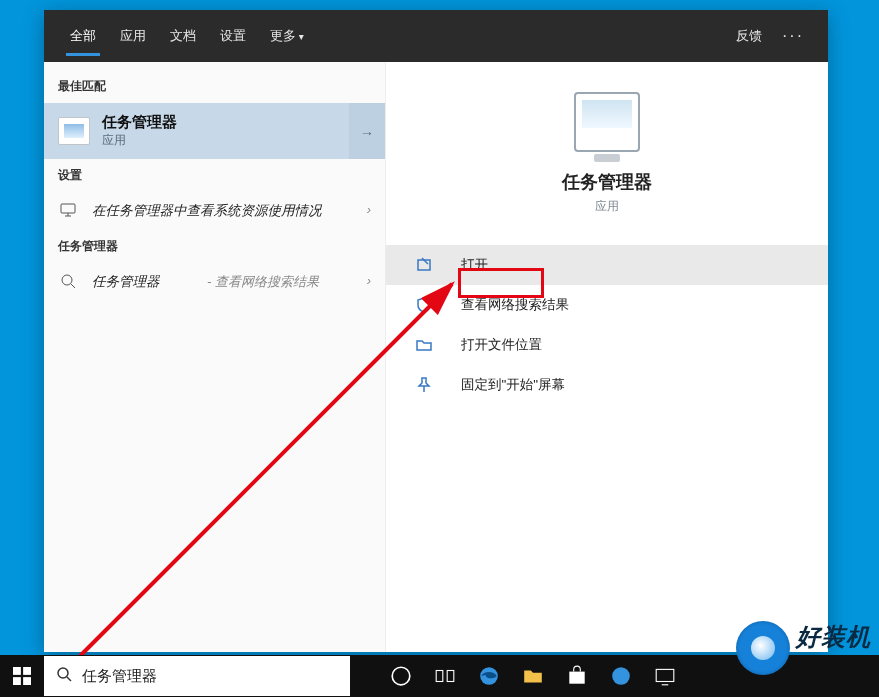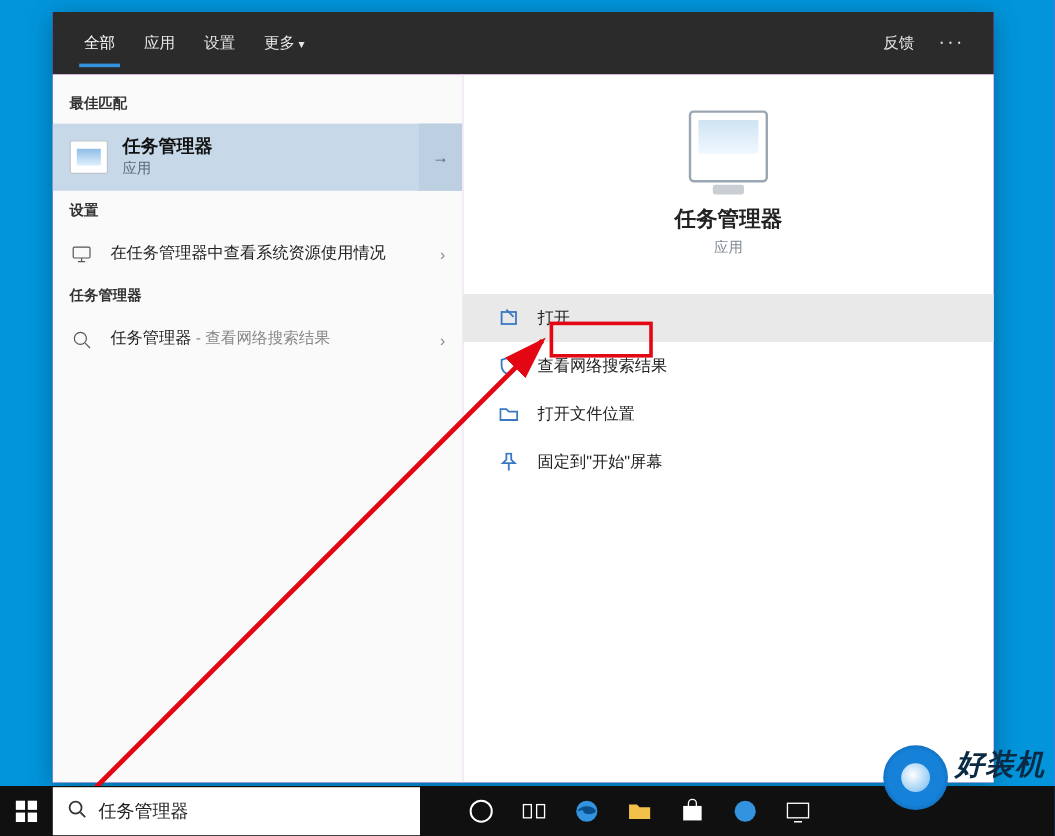--- a/index.html
+++ b/index.html
@@ -1,20 +1,20 @@
 <!DOCTYPE html>
 <html><head>
 <meta charset="utf-8">
 <style>
 * { margin: 0; padding: 0; box-sizing: border-box; font-family: "Microsoft YaHei", "Segoe UI", sans-serif; }
 body { width: 879px; height: 697px; background: #0295dc; overflow: hidden; position: relative; }
 
 .search-panel {
   position: absolute; left: 44px; top: 10px; width: 784px; height: 642px;
-  background: #d946ef; box-shadow: 0 4px 20px rgba(0,0,0,.3);
+  background: #14532d; box-shadow: 0 4px 20px rgba(0,0,0,.3);
 }
 
 .tabs {
   height: 52px; background: #2b2b2b; display: flex; align-items: center;
   padding: 0 14px; color: #e6e6e6; font-size: 13px;
 }
 .tab { padding: 0 12px; height: 52px; line-height: 52px; cursor: pointer; position: relative; }
 .tab.active { color: #fff; }
 .tab.active::after {
   content: ""; position: absolute; left: 8px; right: 8px; bottom: 6px;
@@ -46,26 +46,26 @@
 .bm-text { flex: 1; }
 .bm-title { font-size: 15px; font-weight: 600; color: #111; }
 .bm-sub { font-size: 12px; color: #5a6b7b; }
 .bm-arrow {
   width: 36px; height: 56px; background: #bdd0e1; display: flex;
   align-items: center; justify-content: center; color: #5b6a77; font-size: 14px;
   margin-right: -14px;
 }
 
 .list-item {
-  display: flex; align-items: flex-end; padding: 10px 14px; gap: 14px;
-  font-size: 13.5px; color: #222; cursor: pointer;
+  display: flex; align-items: flex-start; padding: 10px 14px; gap: 14px;
+  font-size: 13.5px; color: #222; cursor: pointer; font-style: italic;
 }
 .li-icon { width: 20px; display: flex; justify-content: center; color: #555; }
 .li-body { flex: 1; line-height: 1.35; }
-.li-secondary { color: #888; font-size: 13px; }
+.li-secondary { color: #888; font-size: 13px; margin-left: 44px; }
 .li-chevron { color: #888; font-size: 13px; }
 
 
 .hero-icon {
   width: 66px; height: 60px; margin: 0 auto 14px; position: relative;
 }
 .hero-frame {
   position: absolute; inset: 0; border: 2px solid #9aa6b2; border-radius: 4px;
   background: #fff;
 }
@@ -75,21 +75,21 @@
 }
 .hero-base {
   position: absolute; bottom: -10px; left: 50%; transform: translateX(-50%);
   width: 26px; height: 8px; background: #c9ced5; border-radius: 2px;
 }
 .hero-title { text-align: center; font-size: 18px; font-weight: 600; color: #222; margin-top: 18px; }
 .hero-sub { text-align: center; font-size: 12px; color: #808a94; margin-top: 4px; margin-bottom: 30px; }
 
 .action-list .action {
   display: flex; align-items: center; height: 40px; padding: 0 30px;
-  font-size: 13.5px; color: #222; gap: 16px; cursor: pointer;
+  font-size: 13.5px; color: #222; gap: 29px; cursor: pointer;
 }
 .action.highlight { background: #e9e9e9; }
 .action .ai { width: 16px; height: 16px; display: inline-flex; }
 .ai svg { width: 16px; height: 16px; stroke: #3a78c2; fill: none; stroke-width: 1.5; }
 
 
 .anno-box { position: absolute; border: 3px solid #e30613; pointer-events: none; }
 .anno-arrow {
   position: absolute; pointer-events: none;
 }
@@ -130,20 +130,21 @@
 .badge-text { font-size: 24px; font-weight: 700; color: #0a2a44; font-style: italic; letter-spacing: 1px; }
 </style>
 </head>
 <body>
 
 <div class="search-panel">
 
   <div class="tabs">
     <div class="tab active">全部</div>
     <div class="tab">应用</div>
+    <div class="tab">文档</div>
     <div class="tab">设置</div>
     <div class="tab tab-more">更多</div>
     <div class="tabs-spacer"></div>
     <div class="tab-feedback">反馈</div>
     <div class="tab-ellipsis">···</div>
   </div>
 
   <div class="panel-body">
 
     <div class="left-pane">

